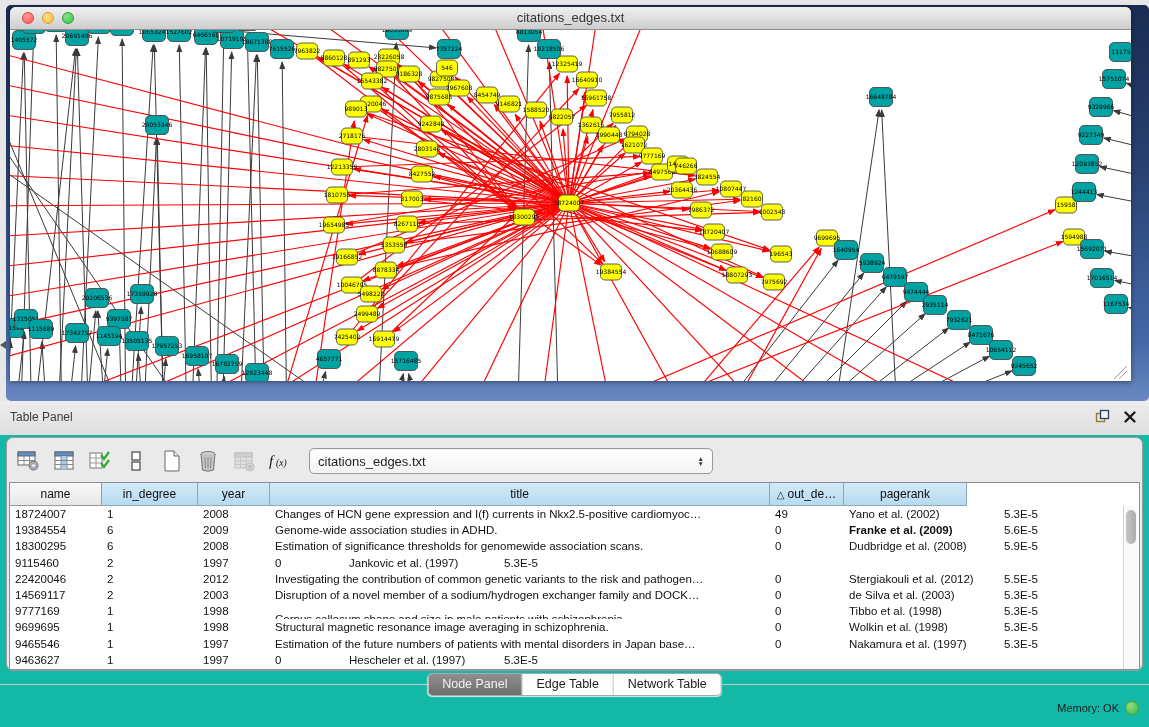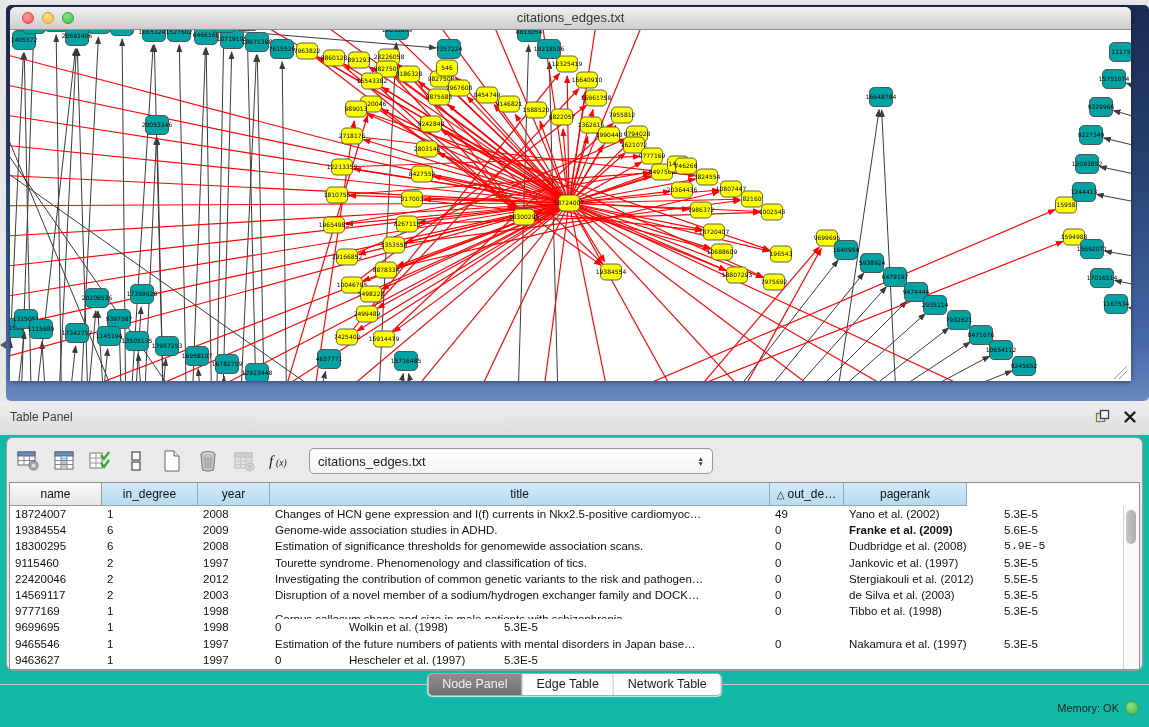--- a/index.html
+++ b/index.html
@@ -867,27 +867,26 @@
               <div class="td" style="width: 155px; font-weight: bold;">Franke et al. (2009)</div>
               <div class="td" style="width: 123px;">5.6E-5</div>
             </div>
             <div class="tr">
               <div class="td" style="width: 92px;">18300295</div>
               <div class="td" style="width: 96px;">6</div>
               <div class="td" style="width: 72px;">2008</div>
               <div class="td" style="width: 500px;">Estimation of significance thresholds for genomewide association scans.</div>
               <div class="td" style="width: 74px;">0</div>
               <div class="td" style="width: 155px;">Dudbridge et al. (2008)</div>
-              <div class="td" style="width: 123px; font-family: Liberation Mono, monospace;">5.9E-5</div>
+              <div class="td" style="width: 123px;">5.9E-5</div>
             </div>
             <div class="tr">
               <div class="td" style="width: 92px;">9115460</div>
               <div class="td" style="width: 96px;">2</div>
               <div class="td" style="width: 72px;">1997</div>
-              <div class="td" style="width: 500px;">Tourette syndrome. Phenomenology and classification of tics.</div>
               <div class="td" style="width: 74px;">0</div>
               <div class="td" style="width: 155px;">Jankovic et al. (1997)</div>
               <div class="td" style="width: 123px;">5.3E-5</div>
             </div>
             <div class="tr">
               <div class="td" style="width: 92px;">22420046</div>
               <div class="td" style="width: 96px;">2</div>
               <div class="td" style="width: 72px;">2012</div>
               <div class="td" style="width: 500px;">Investigating the contribution of common genetic variants to the risk and pathogen…</div>
               <div class="td" style="width: 74px;">0</div>
@@ -909,20 +908,21 @@
               <div class="td" style="width: 72px;">1998</div>
               <div class="td" style="width: 500px; margin-top: 8px;">Corpus callosum shape and size in male patients with schizophrenia.</div>
               <div class="td" style="width: 74px;">0</div>
               <div class="td" style="width: 155px;">Tibbo et al. (1998)</div>
               <div class="td" style="width: 123px;">5.3E-5</div>
             </div>
             <div class="tr">
               <div class="td" style="width: 92px;">9699695</div>
               <div class="td" style="width: 96px;">1</div>
               <div class="td" style="width: 72px;">1998</div>
+              <div class="td" style="width: 500px;">Structural magnetic resonance image averaging in schizophrenia.</div>
               <div class="td" style="width: 74px;">0</div>
               <div class="td" style="width: 155px;">Wolkin et al. (1998)</div>
               <div class="td" style="width: 123px;">5.3E-5</div>
             </div>
             <div class="tr">
               <div class="td" style="width: 92px;">9465546</div>
               <div class="td" style="width: 96px;">1</div>
               <div class="td" style="width: 72px;">1997</div>
               <div class="td" style="width: 500px;">Estimation of the future numbers of patients with mental disorders in Japan base…</div>
               <div class="td" style="width: 74px;">0</div>

